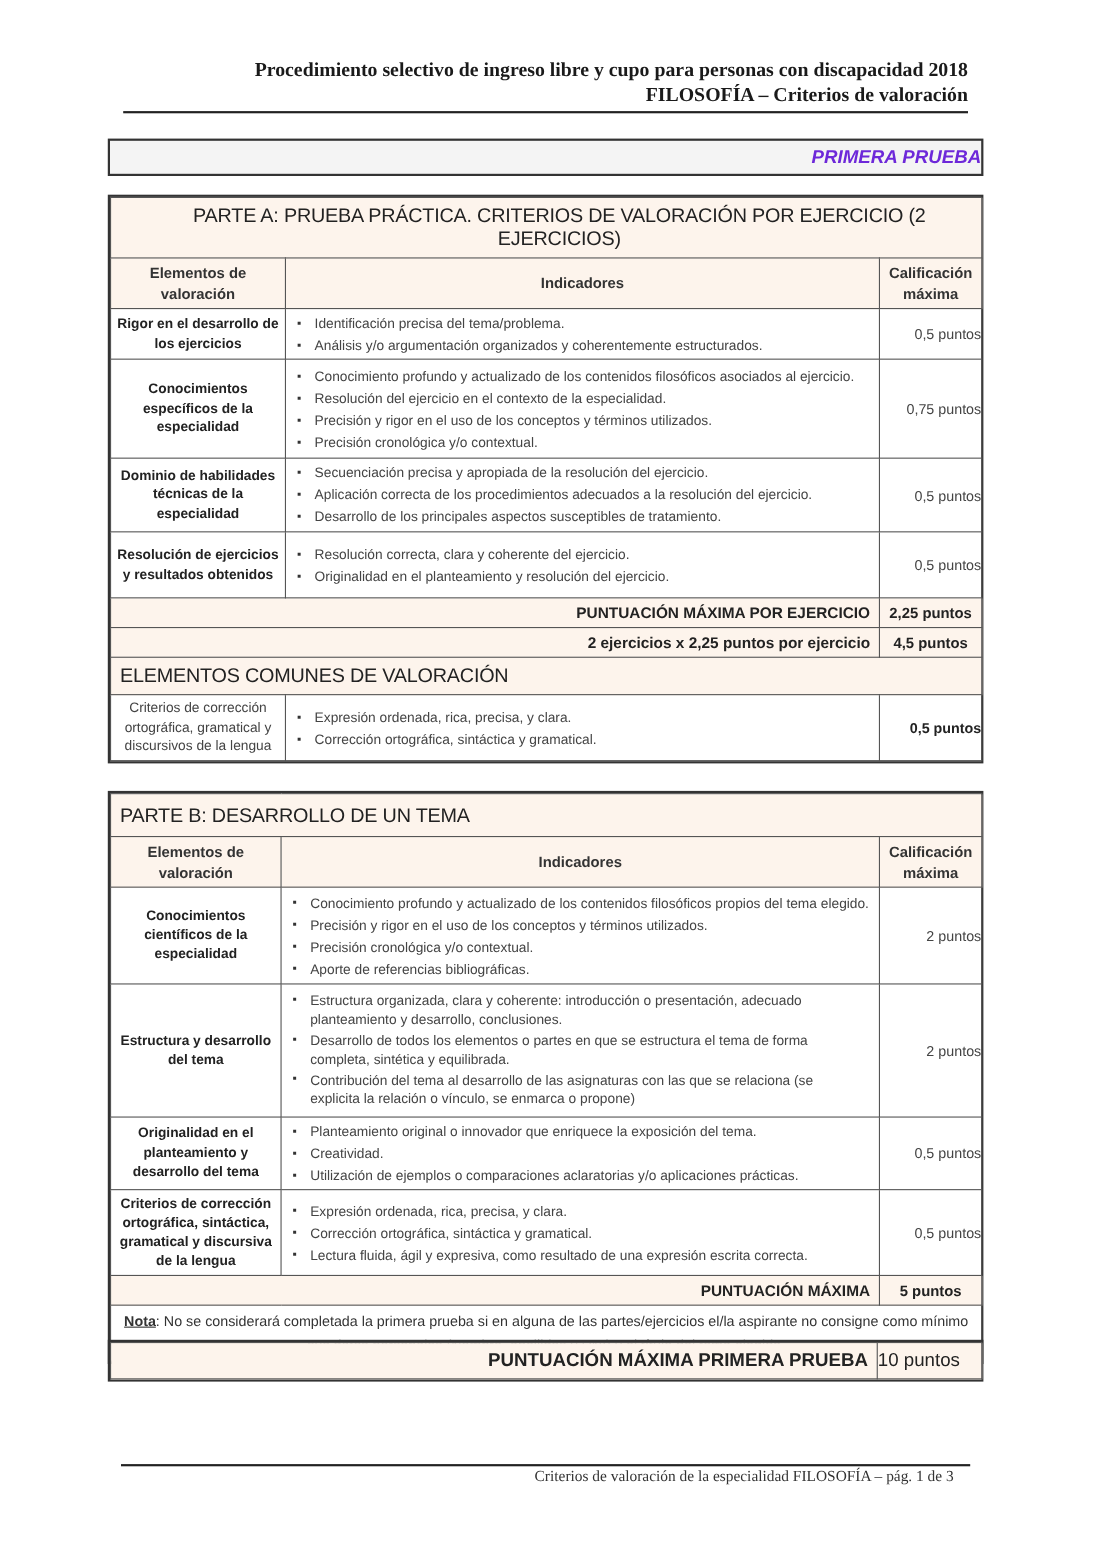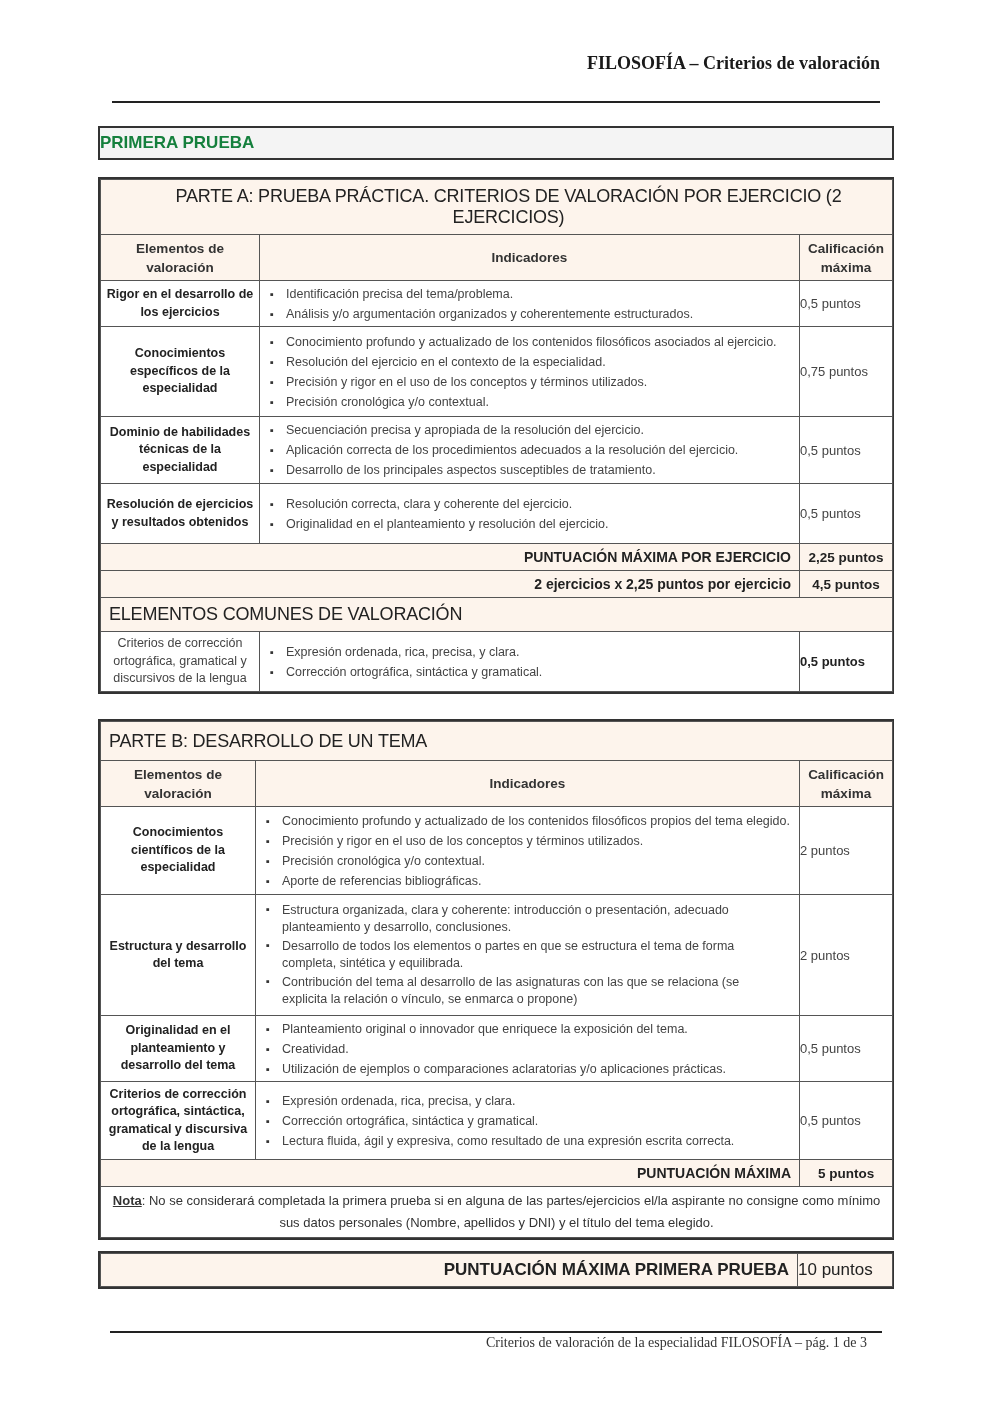--- a/index.html
+++ b/index.html
@@ -5,47 +5,48 @@
   html, body { margin: 0; padding: 0; background: #ffffff; }
   body { width: 1000px; height: 1414px; position: relative; overflow: hidden; font-family: "Liberation Sans", sans-serif; color: #222; }
   .page-header { position: absolute; left: 112px; top: 52px; width: 768px; text-align: right; font-family: "Liberation Serif", serif; font-size: 18px; line-height: 23px; color: #1a1a1a; }
   .page-header .l1 { font-weight: bold; }
   .page-header .l2 { font-weight: bold; }
   .hdr-rule { position: absolute; left: 112px; top: 101px; width: 768px; height: 2px; background: #222; }
   .footer-rule { position: absolute; left: 110px; top: 1331px; width: 772px; height: 2px; background: #222; }
   .footer-text { position: absolute; left: 99px; top: 1335px; width: 768px; text-align: right; font-family: "Liberation Serif", serif; font-size: 14px; color: #333; }
 
   .box { position: absolute; left: 98px; width: 796px; border: 2px solid #333; box-sizing: border-box; }
-  .title-box { top: 126px; height: 34px; background: #f4f4f4; text-align: left; font-weight: bold; font-size: 17px; line-height: 30px; color: #15803d; }
+  .title-box { top: 126px; height: 34px; background: #f4f4f4; text-align: right; font-weight: bold; font-size: 17px; line-height: 30px; color: #6d28d9; font-style: italic; }
 
   table { border-collapse: collapse; width: 100%; table-layout: fixed; }
   td, th { border: 1px solid #555; padding: 0; font-size: 13px; }
   .peach { background: #fdf4ec; }
   .sec-title { font-size: 18px; font-weight: normal; text-align: left; padding: 6px 8px; color: #222; letter-spacing: -0.2px; }
   .sec-title.center { text-align: center; }
   .colhead { font-weight: bold; text-align: center; font-size: 13.5px; color: #333; line-height: 19px; padding: 2px 4px; }
   .elem { text-align: center; font-weight: bold; font-size: 12.5px; line-height: 17.5px; color: #222; padding: 3px 4px; }
   .elem.normal { font-weight: normal; color: #444; }
   .ind ul { margin: 0; padding: 2px 6px 2px 26px; list-style: none; }
   .ind li { position: relative; font-size: 12.5px; line-height: 20px; color: #444; }
   .ind li::before { content: "\25AA"; position: absolute; left: -16px; top: 0; color: #333; font-size: 11px; }
   .ind li.wrap { line-height: 17px; padding: 1px 0; }
-  .pts { text-align: left; font-size: 13px; color: #444; }
+  .pts { text-align: right; font-size: 13px; color: #444; }
   .pts.bold { font-weight: bold; color: #222; }
   .total-label { text-align: right; font-weight: bold; font-size: 14px; padding: 4px 8px; color: #222; }
   .total-val { text-align: center; font-weight: bold; font-size: 13.5px; color: #222; }
   .nota { text-align: center; font-size: 13px; color: #333; line-height: 22px; padding: 3px 8px; }
   .nota u { font-weight: bold; }
   .final-label { text-align: right; font-weight: bold; font-size: 17px; padding: 4px 8px; color: #222; }
   .final-val { text-align: left; font-weight: normal; font-size: 17px; color: #222; }
 </style>
 </head>
 <body>
 
 <div class="page-header">
+  <div class="l1">Procedimiento selectivo de ingreso libre y cupo para personas con discapacidad 2018</div>
   <div class="l2">FILOSOFÍA – Criterios de valoración</div>
 </div>
 <div class="hdr-rule"></div>
 
 <div class="box title-box">PRIMERA PRUEBA</div>
 
 <div class="box" style="top:177px;">
   <table>
     <colgroup>
         <col style="width:159px">
@@ -194,21 +195,21 @@
       <td colspan="2" class="total-label">PUNTUACIÓN MÁXIMA</td>
       <td class="total-val">5 puntos</td>
     </tr>
     <tr style="height:50px;">
       <td colspan="3" class="nota"><u>Nota</u><span>: No se considerará completada la primera prueba si en alguna de las partes/ejercicios el/la aspirante no consigne como mínimo sus datos personales (Nombre, apellidos y DNI) y el título del tema elegido.</span></td>
     </tr>
   </tbody>
     </table>
 </div>
 
-<div class="box" style="top:1251px;">
+<div class="box" style="top:1218px;">
   <table>
     <colgroup>
         <col style="width:697px">
         <col style="width:95px">
       </colgroup>
     <tbody>
         <tr class="peach" style="height:33px;">
       <td class="final-label">PUNTUACIÓN MÁXIMA PRIMERA PRUEBA</td>
       <td class="final-val">10 puntos</td>
     </tr>

